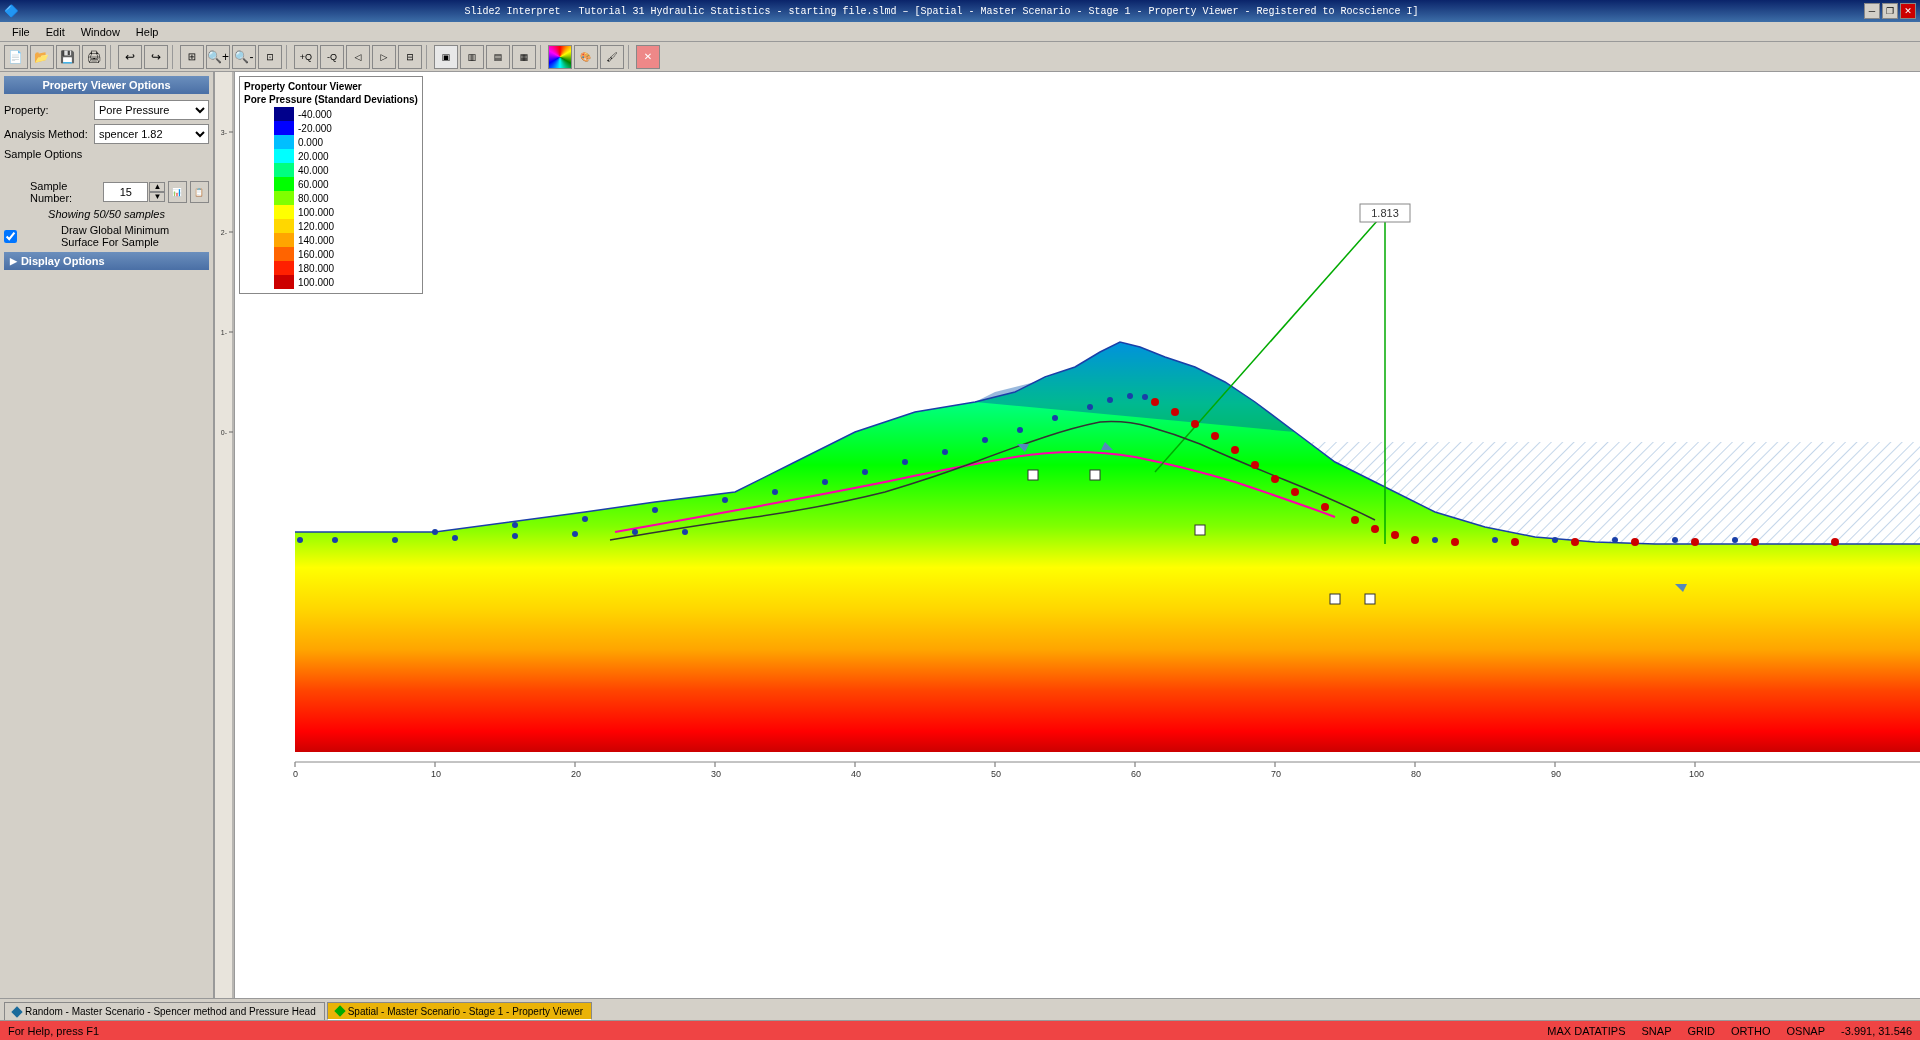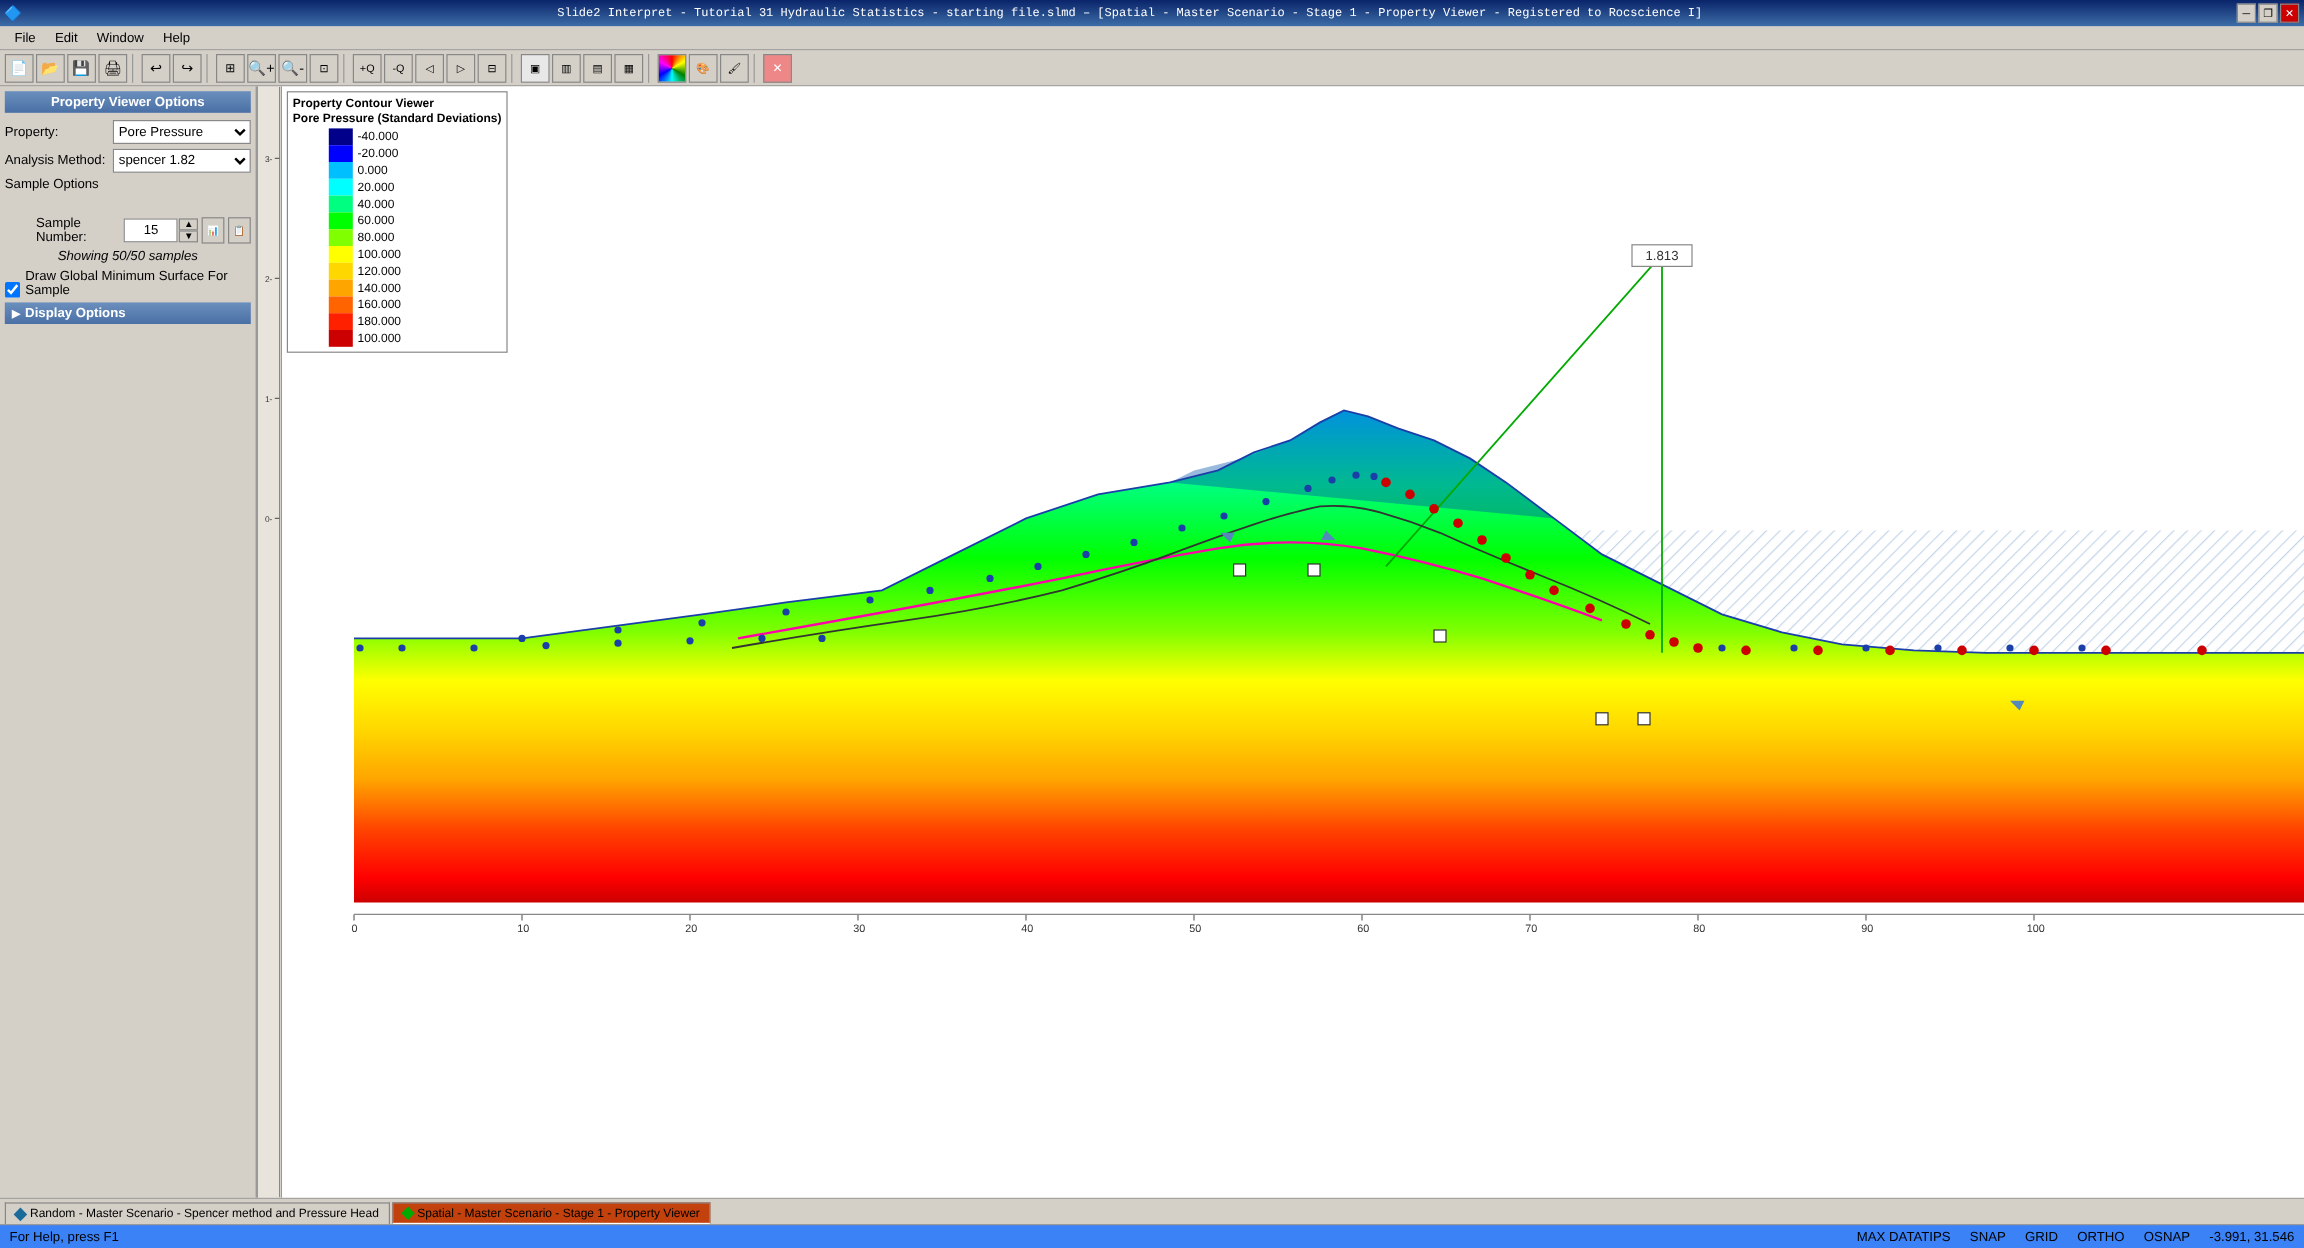--- a/index.html
+++ b/index.html
@@ -142,23 +142,24 @@
       font-size: 10px;
     }
     .showing-text {
       font-size: 11px;
       text-align: center;
       margin-bottom: 4px;
       font-style: italic;
     }
     .checkbox-row {
       display: flex;
-      align-items: flex-end;
+      align-items: center;
       font-size: 11px;
       margin-bottom: 4px;
+      gap: 40px;
     }
     .checkbox-row input { margin-right: 4px; }
 
     .display-header {
       background: linear-gradient(to bottom, #6b8fbd, #4a6fa5);
       color: white;
       display: flex;
       align-items: center;
       padding: 3px 6px;
       font-size: 11px;
@@ -233,36 +234,36 @@
       border: 1px solid #888;
       border-bottom: none;
       background: #d4d0c8;
       font-size: 10px;
       display: flex;
       align-items: center;
       cursor: pointer;
       margin-right: 2px;
     }
     .tab.active {
-      background: #c2410c;
+      background: #eab308;
       border-bottom: 1px solid white;
     }
     .tab-diamond {
       width: 8px; height: 8px;
       background: #1a6a9a;
       transform: rotate(45deg);
       margin-right: 4px;
       flex-shrink: 0;
     }
     .tab-diamond.green { background: #00aa00; }
 
     
     #statusbar {
       height: 20px;
-      background: #3b82f6;
+      background: #ef4444;
       border-top: 1px solid #999;
       display: flex;
       align-items: center;
       padding: 0 8px;
       font-size: 11px;
       justify-content: space-between;
     }
     .status-right {
       display: flex;
       gap: 16px;

